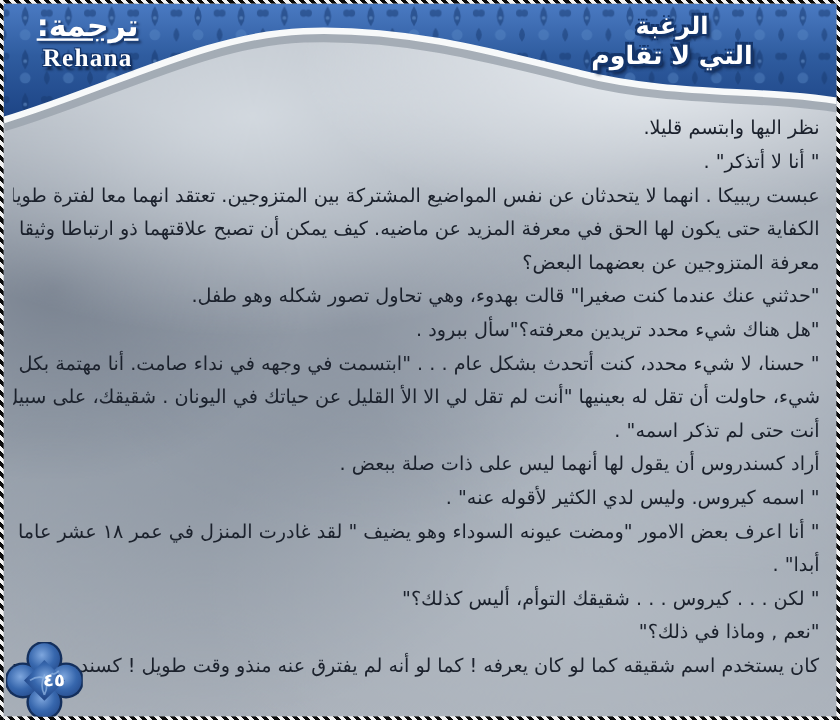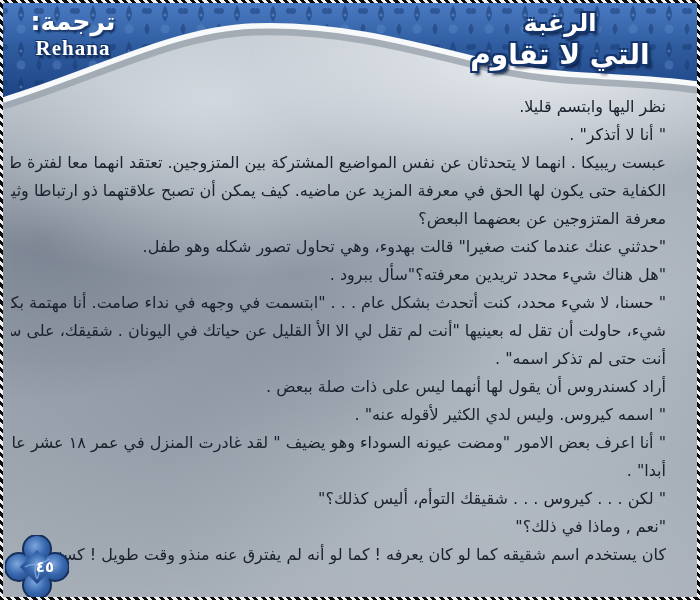--- a/index.html
+++ b/index.html
@@ -25,39 +25,40 @@
   }
 
   
   .banner-svg{position:absolute;top:0;left:0;display:block;}
   .title-block{
     position:absolute;top:7px;right:12px;width:250px;
     text-align:center;direction:rtl;color:#fff;font-weight:bold;line-height:1.15;
     text-shadow:-2px -2px 0 #14356b, 2px -2px 0 #14356b, -2px 2px 0 #14356b,
                  2px 2px 0 #14356b, 0 2px 0 #14356b, 3px 4px 3px rgba(8,22,52,.85);
   }
-  .title-line1{font-size:24px;display:block;}
-  .title-line2{font-size:28px;display:block;margin-top:1px;}
+  .title-line1{font-size:20px;display:block;}
+  .title-line2{font-size:21px;display:block;margin-top:1px;}
   .translator-block{position:absolute;top:4px;left:10px;color:#fff;direction:rtl;text-align:center;width:120px;}
   .translator-label{
     display:block;font-size:25px;font-weight:bold;
     text-shadow:1px 1px 0 #1b3f79, 2px 2px 2px rgba(10,25,55,.7);
+    text-decoration:underline;
   }
   .translator-name{
     display:block;direction:ltr;margin-top:0px;
     font-family:"Liberation Serif", serif;font-weight:bold;font-size:21px;letter-spacing:1px;
     text-shadow:-1px -1px 0 #14356b, 1px -1px 0 #14356b, -1px 1px 0 #14356b,
                  1px 1px 0 #14356b, 2px 3px 2px rgba(8,22,52,.8);
   }
 
   
   .body-text{
     position:absolute;top:90px;right:0;left:0;
     direction:rtl;text-align:right;
-    padding:0 31px 0 8px;
+    padding:0 14px 0 8px;
     color:#1b212c;
     font-size:16px;line-height:28px;
   }
   .text-line{white-space:nowrap;overflow:hidden;height:28px;}
 
   
   .badge{position:absolute;left:2px;bottom:-2px;}
 </style>
 </head>
 <body>

